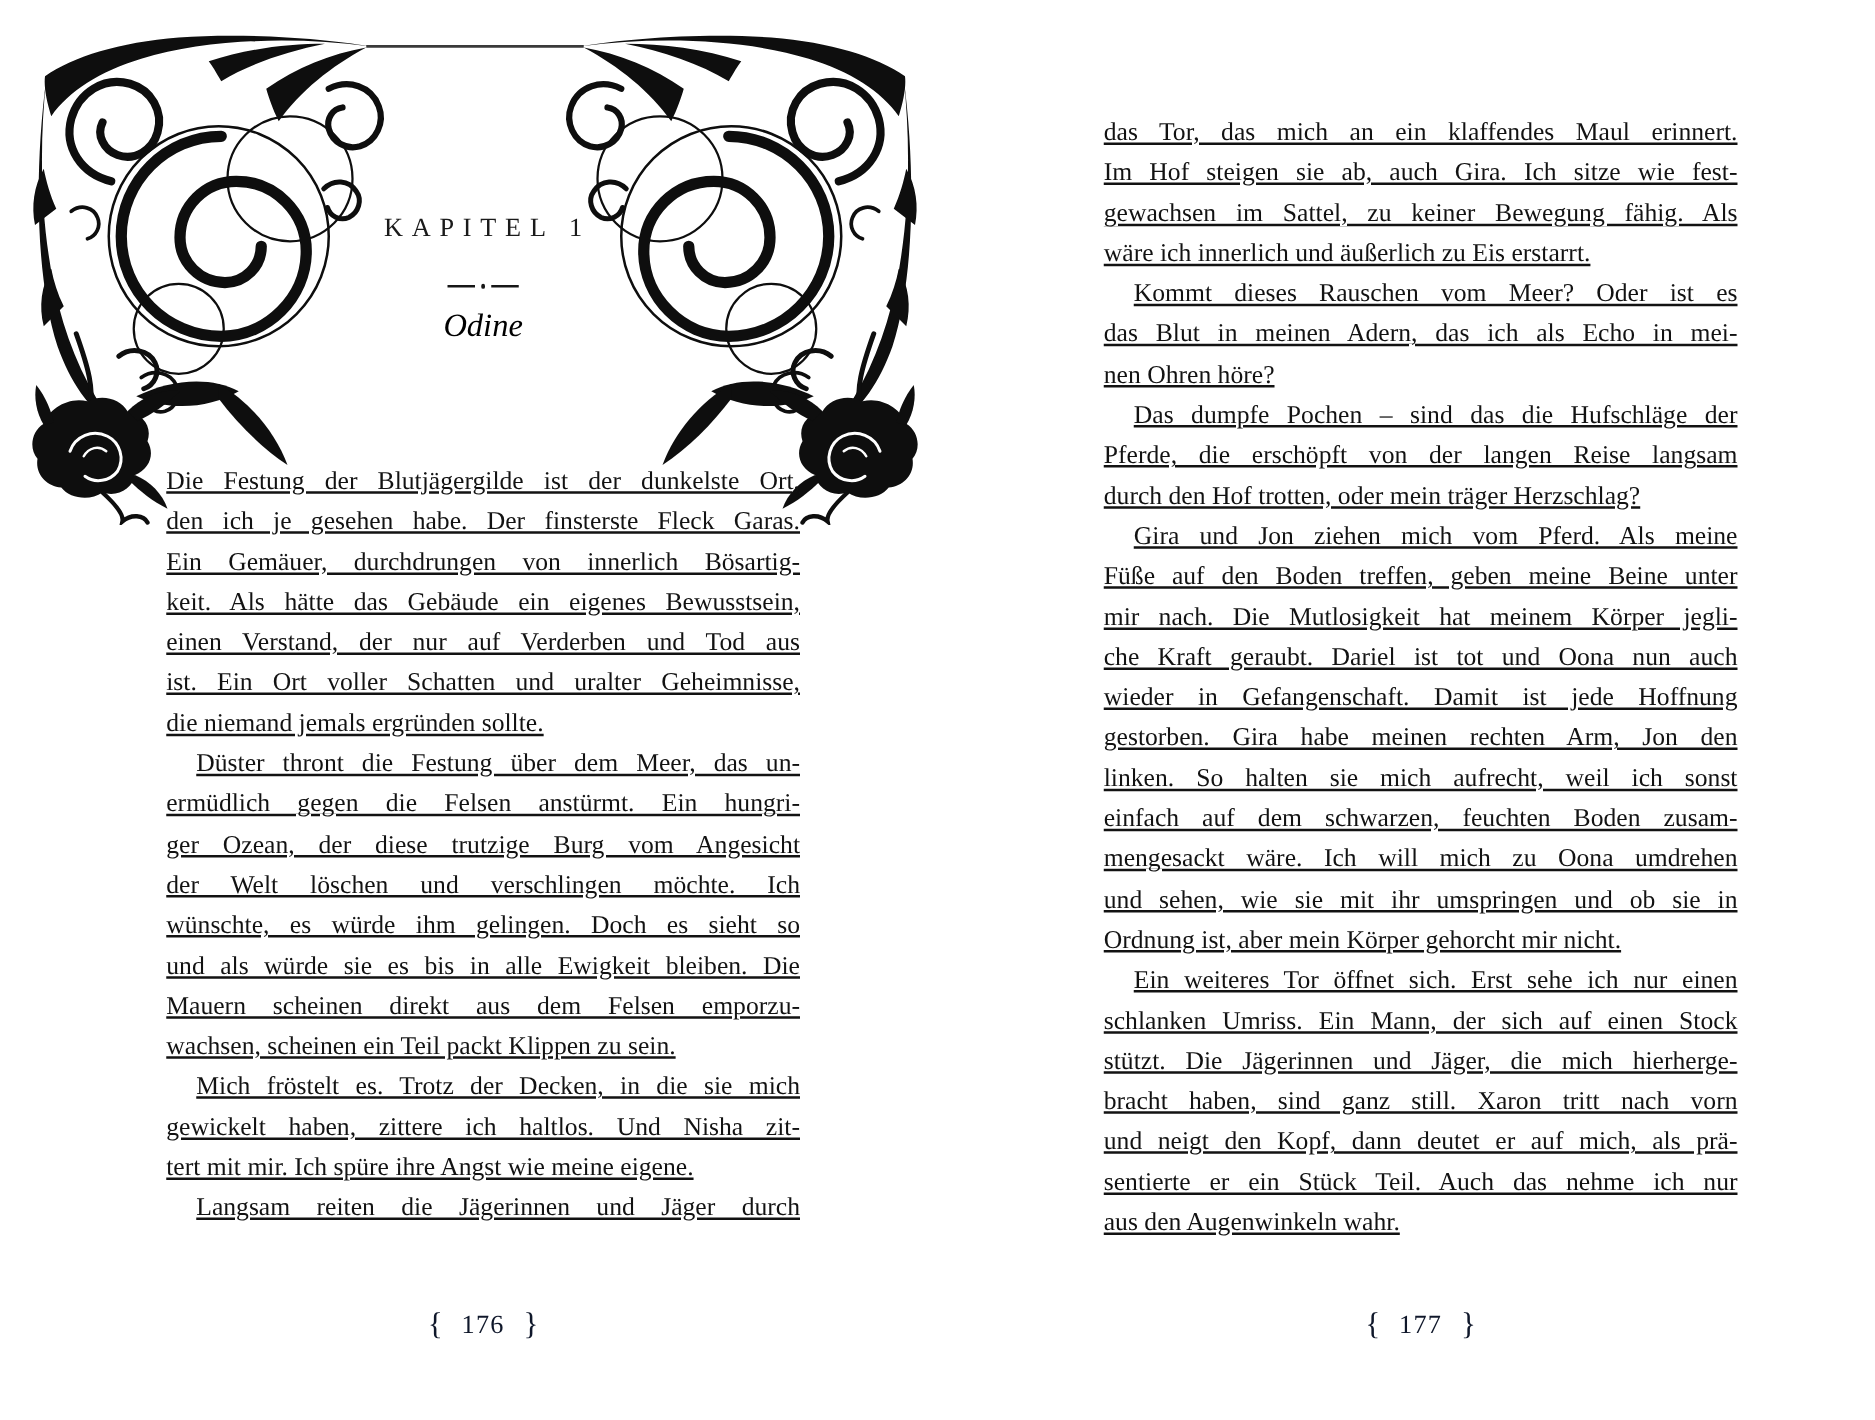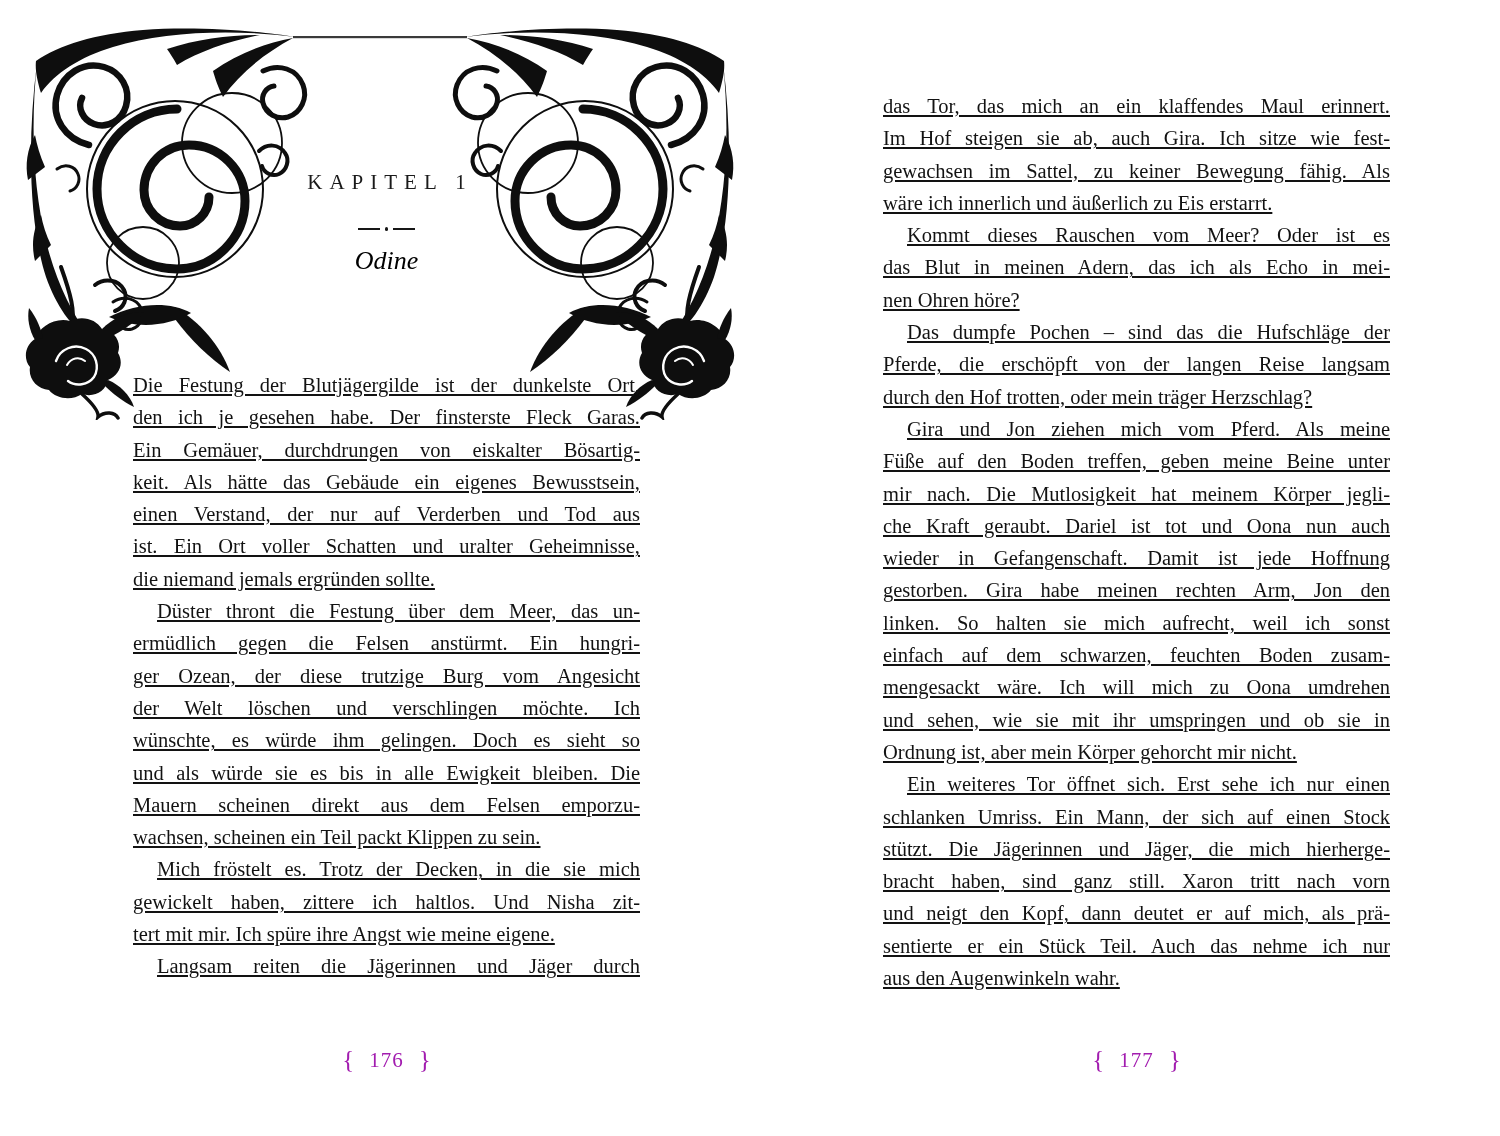--- a/index.html
+++ b/index.html
@@ -62,21 +62,21 @@
   .body-left  { left: 133px; top: 369px; }
   .body-right { left: 883px; top: 90px;  }
   .line { text-align: justify; text-align-last: justify; }
   .line.par-end { text-align: right; text-align-last: left; }
   .line.indent { text-indent: 24px; }
   .page-footer {
     position: absolute;
     top: 1046px;
     width: 507px;
     text-align: center;
-    color: #a21caf;
+    color: #0f172a;
   }
   .footer-left  { left: 133px; }
   .footer-right { left: 883px; }
   .page-footer .brace { font-size: 25px; vertical-align: -1px; }
   .page-footer .pagenum { font-size: 21px; margin: 0 15px; letter-spacing: 1px; }
 </style>
 </head>
 <body>
 
 <div class="spread">
@@ -131,21 +131,21 @@
     <div class="chapter-label">KAPITEL 1</div>
     <div class="divider">
       <span class="dash"></span>
       <span class="dot"></span>
       <span class="dash"></span>
     </div>
     <div class="chapter-title">Odine</div>
     <div class="body-text body-left" id="left-lines">
         <div class="line">Die Festung der Blutjägergilde ist der dunkelste Ort,</div>
         <div class="line">den ich je gesehen habe. Der finsterste Fleck Garas.</div>
-        <div class="line">Ein Gemäuer, durchdrungen von eiskalter Bösartig-</div>
+        <div class="line">Ein Gemäuer, durchdrungen von innerlich Bösartig-</div>
         <div class="line">keit. Als hätte das Gebäude ein eigenes Bewusstsein,</div>
         <div class="line">einen Verstand, der nur auf Verderben und Tod aus</div>
         <div class="line">ist. Ein Ort voller Schatten und uralter Geheimnisse,</div>
         <div class="line par-end">die niemand jemals ergründen sollte.</div>
         <div class="line indent">Düster thront die Festung über dem Meer, das un-</div>
         <div class="line">ermüdlich gegen die Felsen anstürmt. Ein hungri-</div>
         <div class="line">ger Ozean, der diese trutzige Burg vom Angesicht</div>
         <div class="line">der Welt löschen und verschlingen möchte. Ich</div>
         <div class="line">wünschte, es würde ihm gelingen. Doch es sieht so</div>
         <div class="line">und als würde sie es bis in alle Ewigkeit bleiben. Die</div>

